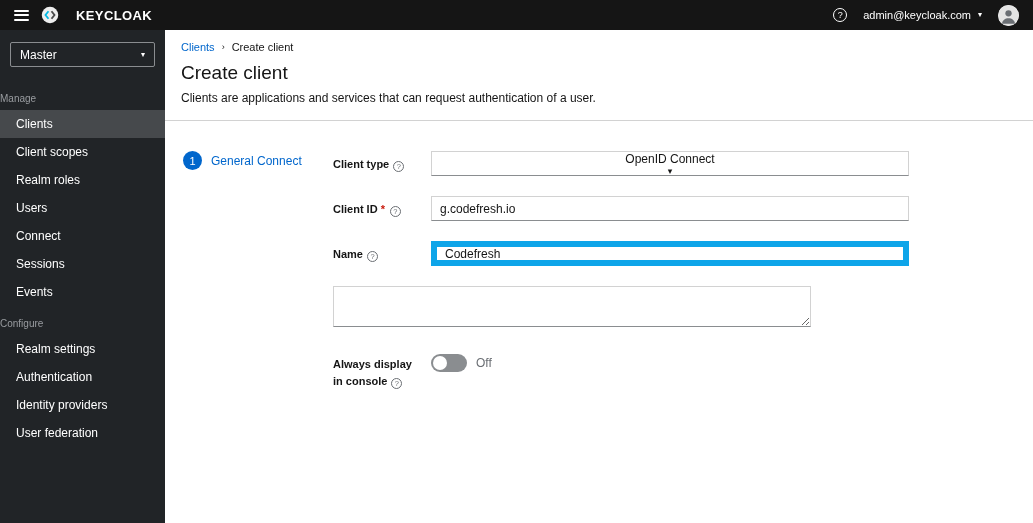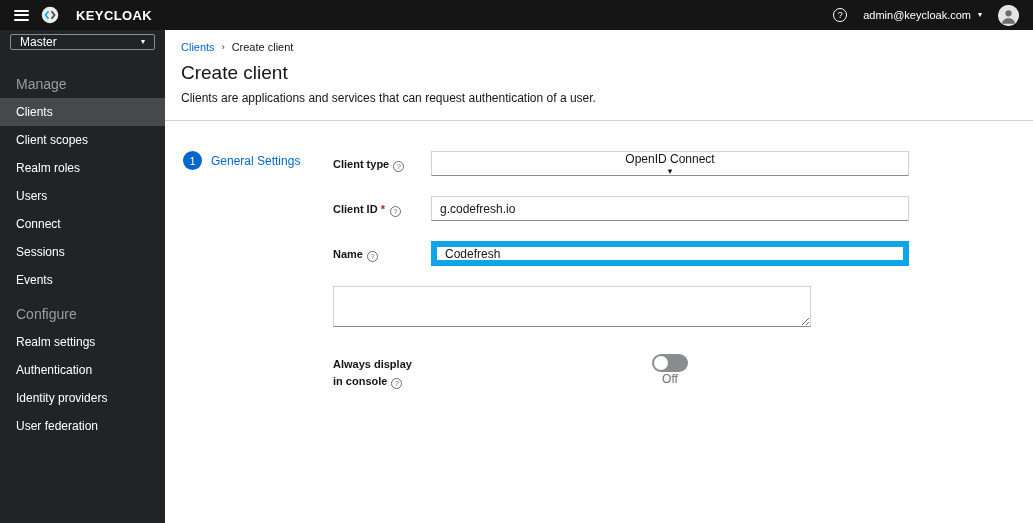--- a/index.html
+++ b/index.html
@@ -16,24 +16,24 @@
   .brand-text { color:#fff; font-weight:bold; font-size:13px; letter-spacing:.4px; }
   .header-right { margin-left:auto; display:flex; align-items:center; gap:16px; }
   .help-circle { width:14px; height:14px; border:1px solid #fff; border-radius:50%; color:#fff;
                  font-size:9px; display:flex; align-items:center; justify-content:center; cursor:pointer; }
   .user-menu { color:#fff; font-size:11px; display:flex; align-items:center; gap:7px; cursor:pointer; }
   .caret { font-size:8px; color:#fff; line-height:1; }
   .avatar { width:21px; height:21px; border-radius:50%; overflow:hidden; background:#ededed; cursor:pointer; }
 
   
   .sidebar { position:absolute; top:30px; left:0; width:165px; bottom:0; background:#212427; color:#fff; }
-  .realm-select { margin:4px 10px 14px 10px; border:1px solid #8a8d90; border-radius:2px; height:16px;
+  .realm-select { margin:12px 10px 14px 10px; border:1px solid #8a8d90; border-radius:2px; height:25px;
                   display:flex; align-items:center; justify-content:space-between; padding:0 9px;
                   font-size:12px; color:#fff; cursor:pointer; }
-  .nav-group-label { color:#999ca0; font-size:14px; padding:12px 16px 6px; }
+  .nav-group-label { color:#999ca0; font-size:10px; padding:12px 0 6px; }
   .nav-item { font-size:12px; padding:5px 16px; color:#fff; cursor:pointer; line-height:1.5; }
   .nav-item.selected { background:#46494c; }
 
   
   .main { position:absolute; left:165px; top:30px; right:0; bottom:0; background:#fff; }
   .page-header { padding:11px 16px 15px; border-bottom:1px solid #d2d2d2; }
   .breadcrumb { font-size:11px; display:flex; align-items:center; gap:7px; margin-bottom:9px; }
   .breadcrumb-link { color:#0066cc; cursor:pointer; text-decoration:none; }
   .breadcrumb-sep { color:#151515; font-size:9px; }
   .breadcrumb-current { color:#151515; }
@@ -57,21 +57,21 @@
   .control { width:478px; }
   .pf-select { height:25px; border:1px solid #d2d2d2; border-bottom-color:#8a8d90; background:#fff;
                display:flex; align-items:center; justify-content:space-between; padding:0 9px;
                font-size:12px; color:#151515; cursor:pointer;flex-direction:column; }
   .sel-caret { color:#151515; font-size:9px; }
   .pf-input { width:100%; height:25px; border:1px solid #d2d2d2; border-bottom-color:#8a8d90;
               font-size:12px; padding:0 8px; color:#151515; font-family:inherit; background:#fff; }
   .pf-input.focused { border:6px solid #0ea5e9; }
   .pf-textarea { width:100%; height:41px; border:1px solid #d2d2d2; border-bottom-color:#8a8d90;
                  font-size:12px; padding:4px 8px; color:#151515; font-family:inherit; resize:both; }
-  .toggle-wrap { display:flex; align-items:center; padding-top:3px;flex-direction:column; }
+  .toggle-wrap { display:flex; align-items:center; gap:9px; padding-top:3px; }
   .switch { width:36px; height:18px; border-radius:9px; background:#8a8d90; position:relative; cursor:pointer;
             border:none; flex-shrink:0; }
   .switch .knob { position:absolute; left:2px; top:2px; width:14px; height:14px; border-radius:50%; background:#fff; }
   .toggle-label { font-size:12px; color:#6a6e73; }
 
   .actions { display:flex; align-items:center; margin-top:160px; }
   .btn { font-size:12px; padding:6px 15px; border:none; border-radius:2px; cursor:pointer; font-family:inherit; }
   .btn-primary { background:#0066cc; color:#fff; }
   .btn-disabled { background:#d2d2d2; color:#6a6e73; margin-left:8px; cursor:default; }
   .btn-link { background:none; color:#0066cc; margin-left:14px; padding:6px 4px; }
@@ -144,21 +144,21 @@
       </div>
       <div class="page-title">Create client</div>
       <div class="page-subtitle">Clients are applications and services that can request authentication of a user.</div>
     </div>
 
     <div class="content">
 
       <div class="wizard-col">
         <div class="wizard-step">
           <span class="step-badge">1</span>
-          <span class="step-label">General Settings</span>
+          <span class="step-label">General Connect</span>
         </div>
       </div>
 
       <div class="form-col">
 
         <div class="form-row">
           <div class="form-label">
             <span>Client type</span><span class="field-help">?</span>
           </div>
           <div class="control">

